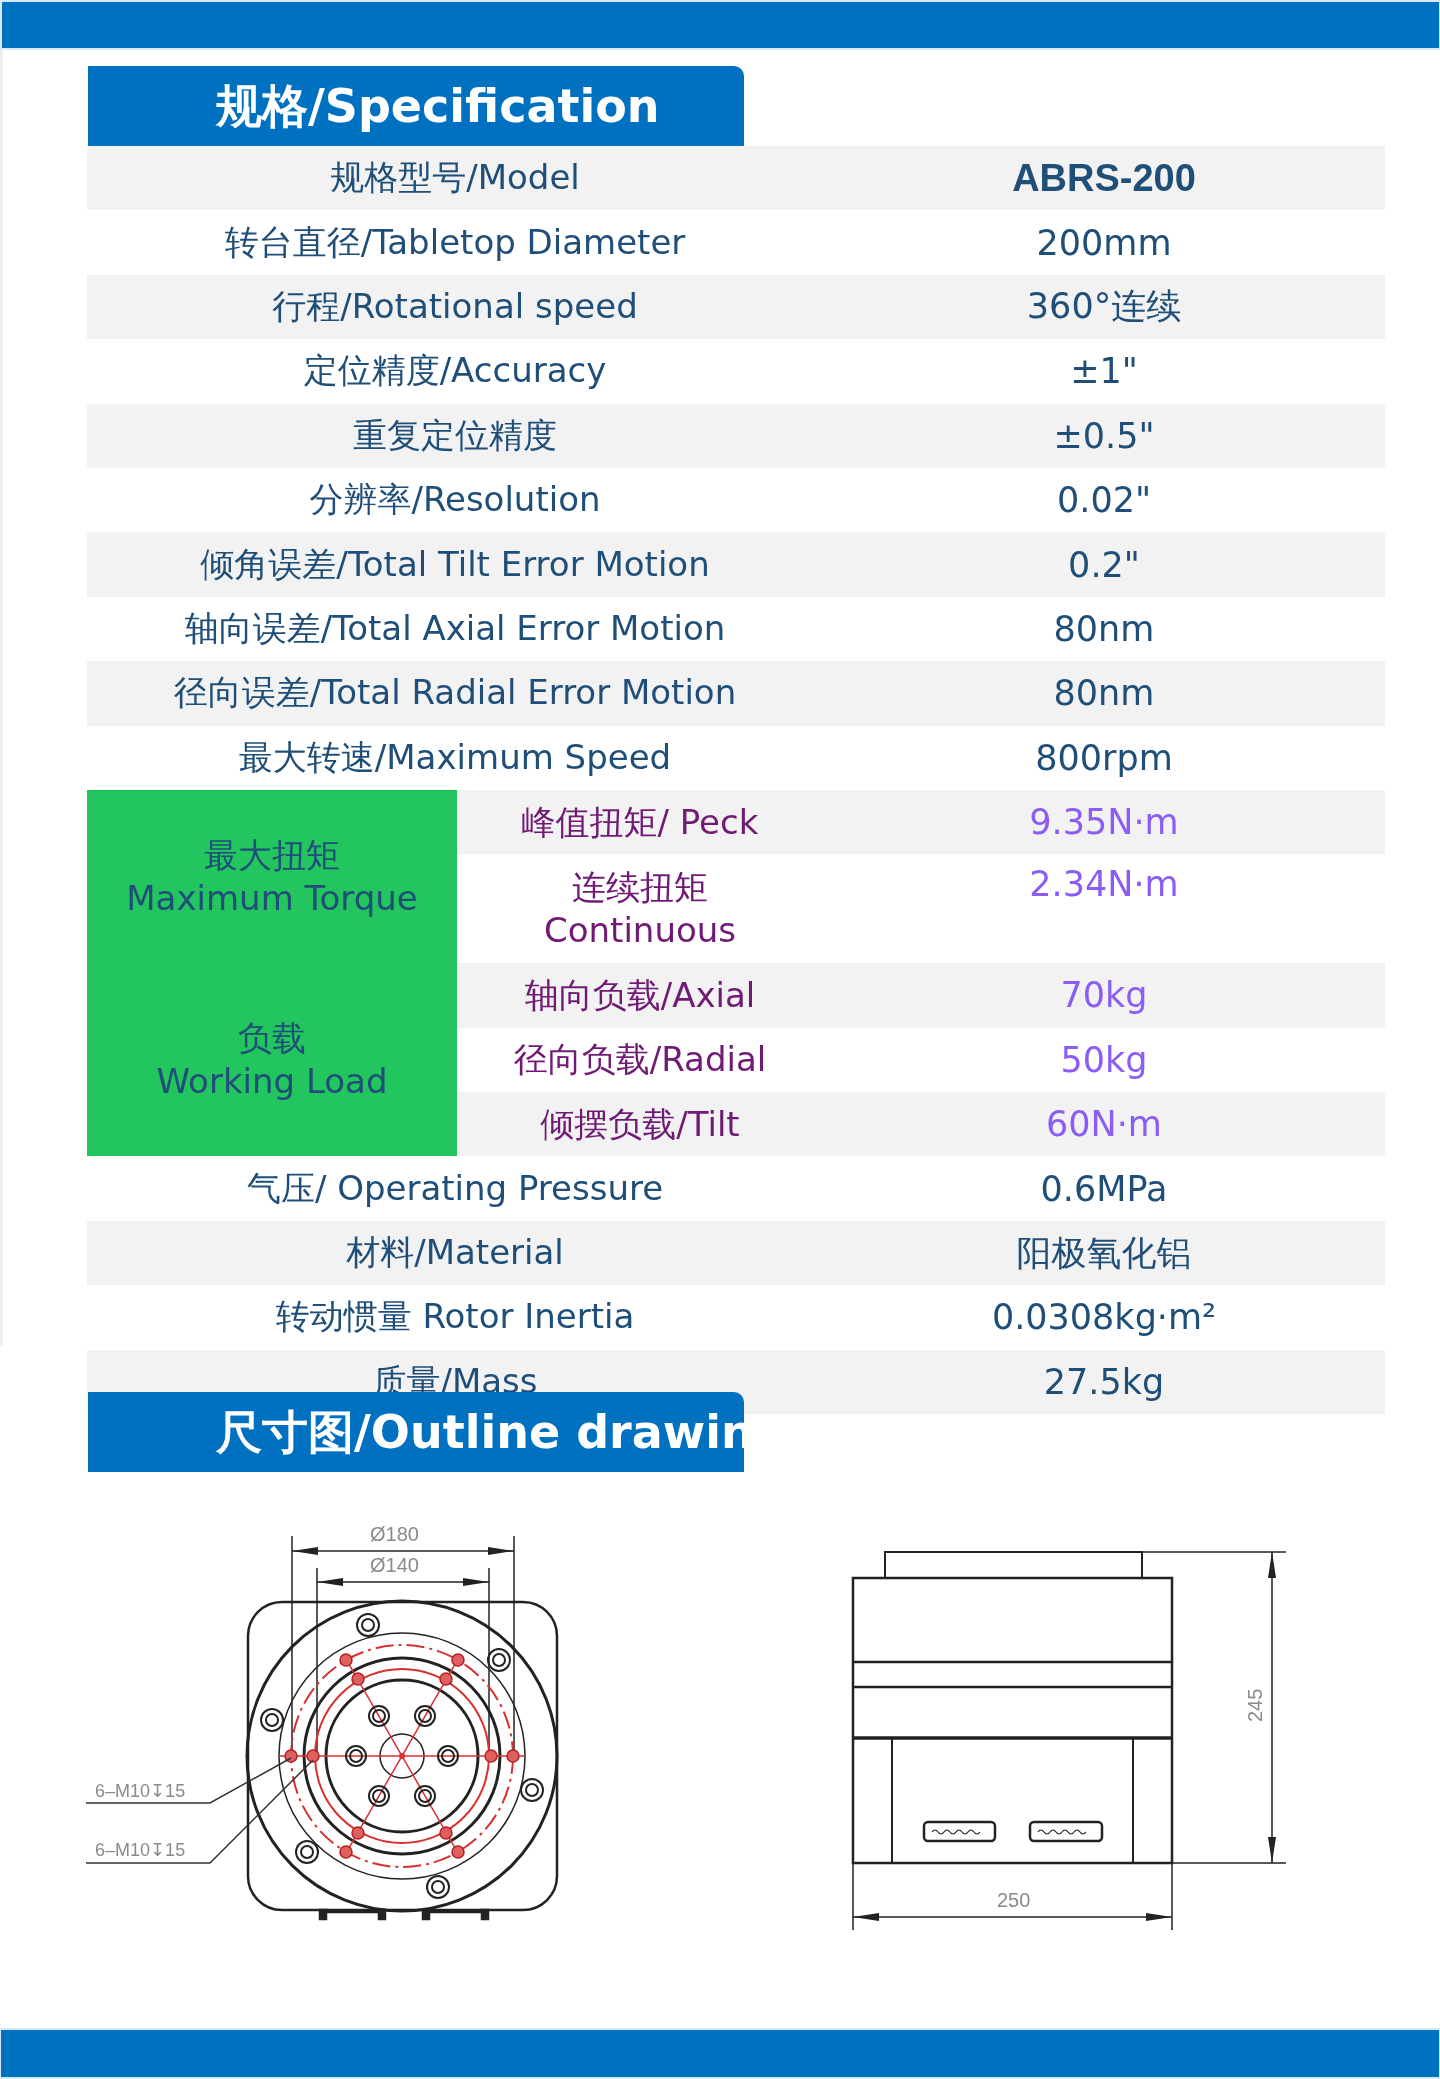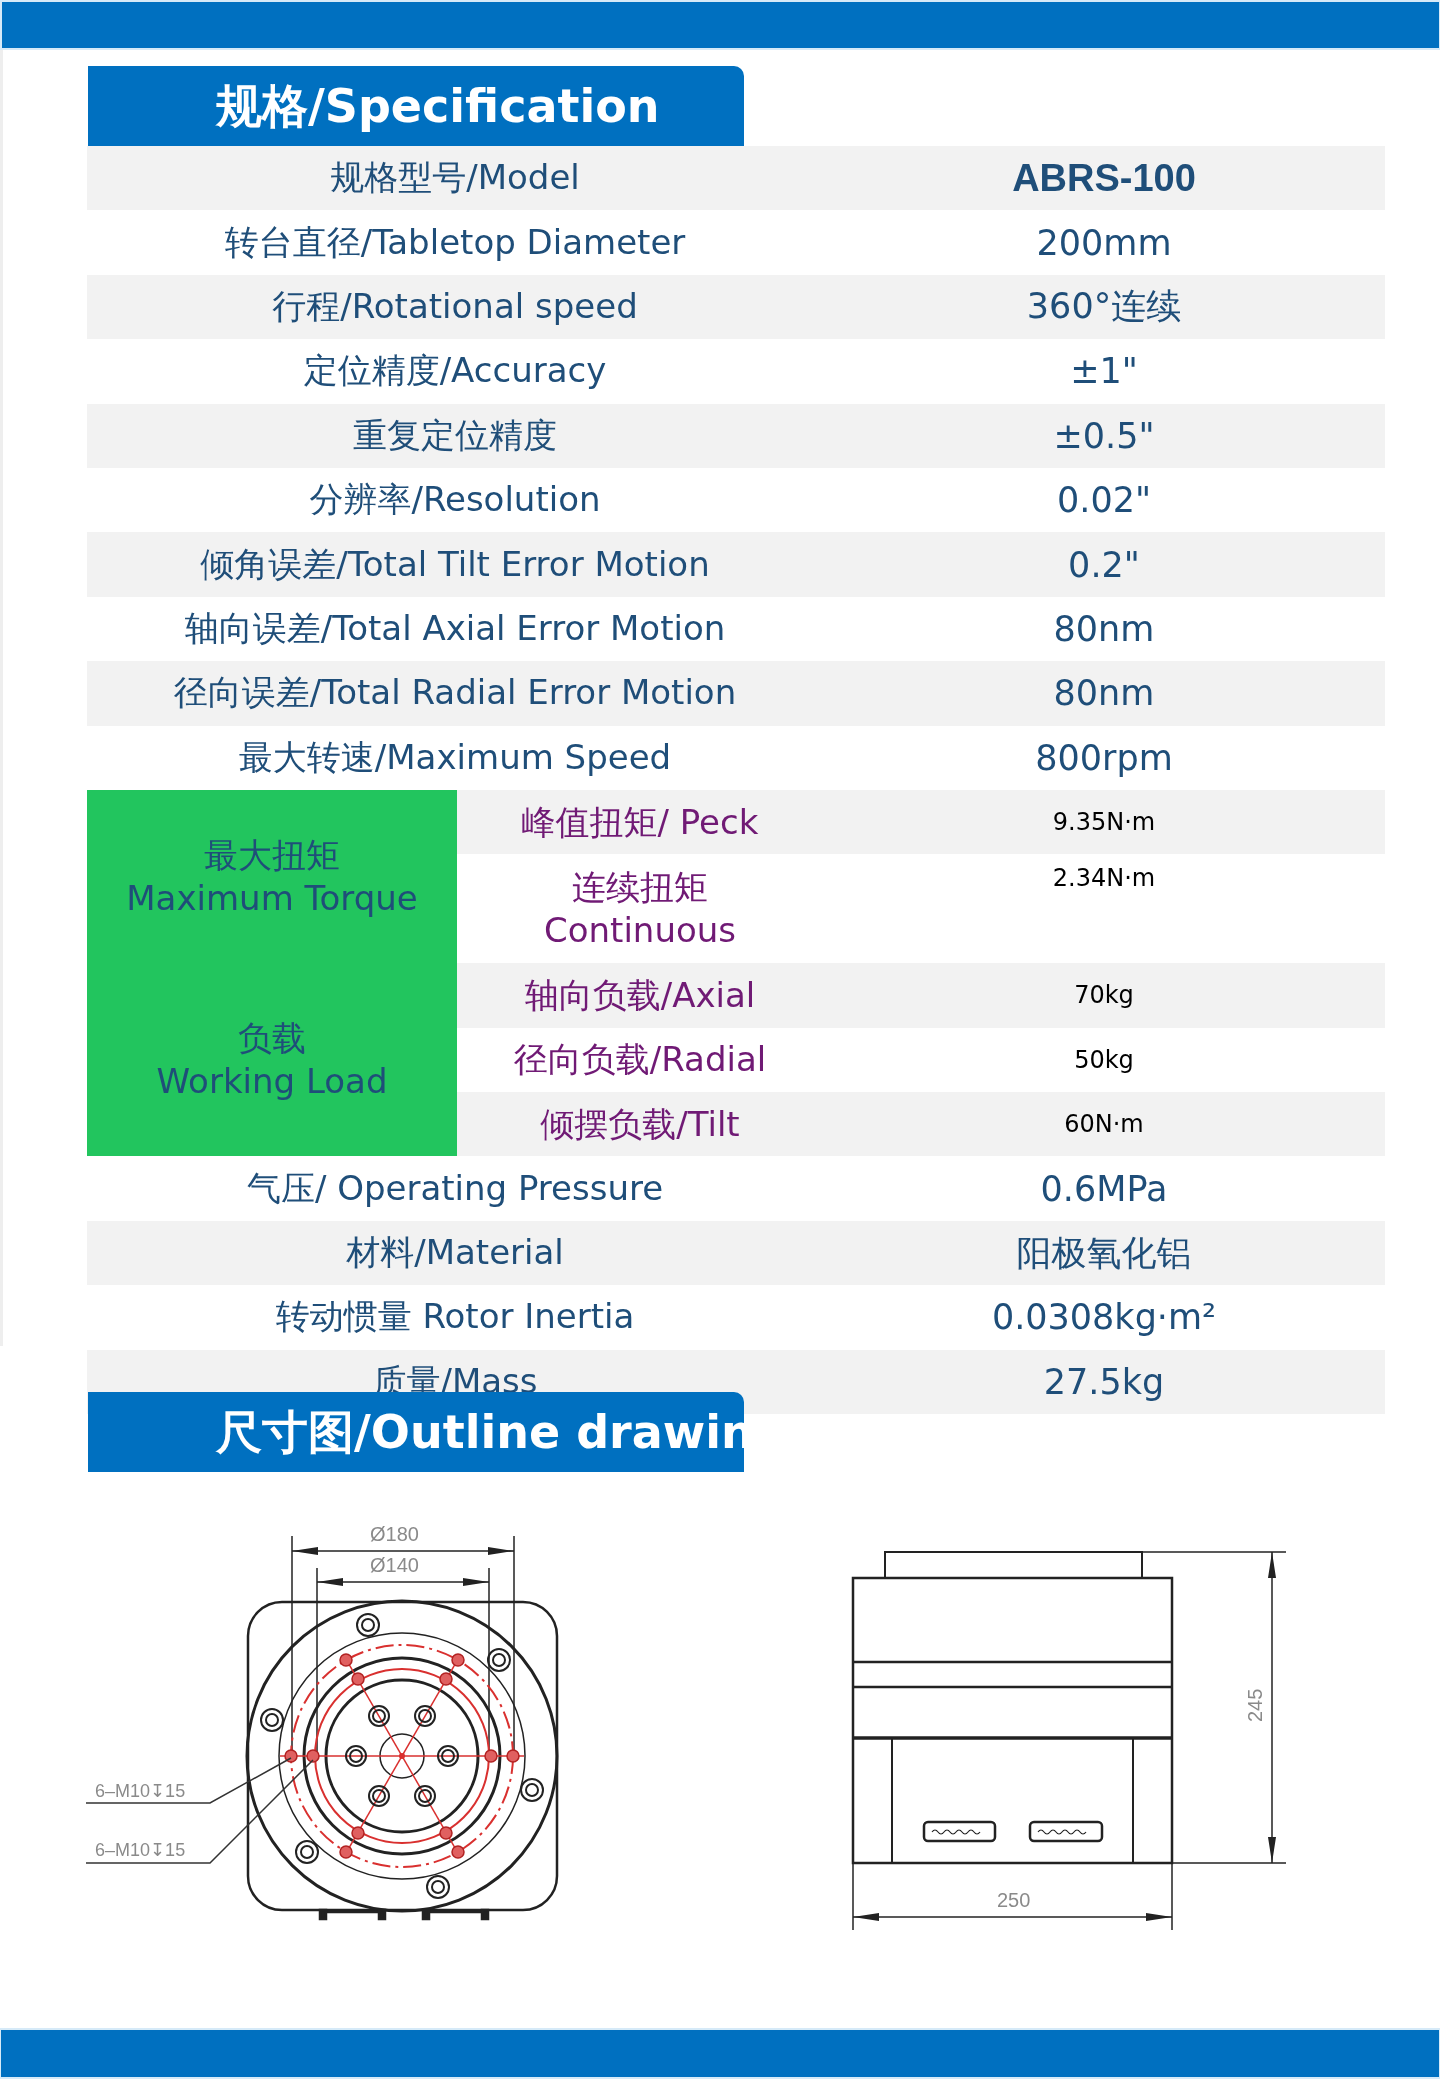--- a/index.html
+++ b/index.html
@@ -63,42 +63,42 @@
   .sub-row.tall { height: 109px; }
   .sub-row.gray { background: #f2f2f2; }
   .sub-row.white { background: #ffffff; }
   .sub-label {
     width: 366px; display: flex; align-items: center; justify-content: center;
     font-size: 34px; line-height: 43px; color: #701a75; white-space: nowrap;
     flex-direction: column;
   }
   .sub-value {
     flex: 1; display: flex; align-items: center; justify-content: center;
-    font-size: 24px; color: #000000; white-space: nowrap;
+    font-size: 35px; color: #8b5cf6; white-space: nowrap;
   }
   .sub-row.tall .sub-value { align-items: flex-start; padding-top: 10px; }
 
   .drawing { position: absolute; left: 0; top: 1494px; width: 1440px; height: 530px; }
 </style>
 </head>
 <body>
 
 <div class="top-bar">
     <div class="fill"></div>
   </div>
 <div class="left-strip"></div>
 
 <div class="section-header" id="spec-header">
   <span>规格/Specification</span>
 </div>
 
 <div class="spec-table">
   <div class="row gray">
     <div class="cell label">规格型号/Model</div>
-    <div class="cell value bold">ABRS-100</div>
+    <div class="cell value bold">ABRS-200</div>
   </div>
   <div class="row white">
     <div class="cell label">转台直径/Tabletop Diameter</div>
     <div class="cell value">200mm</div>
   </div>
   <div class="row gray">
     <div class="cell label">行程/Rotational speed</div>
     <div class="cell value">360°连续</div>
   </div>
   <div class="row white">

